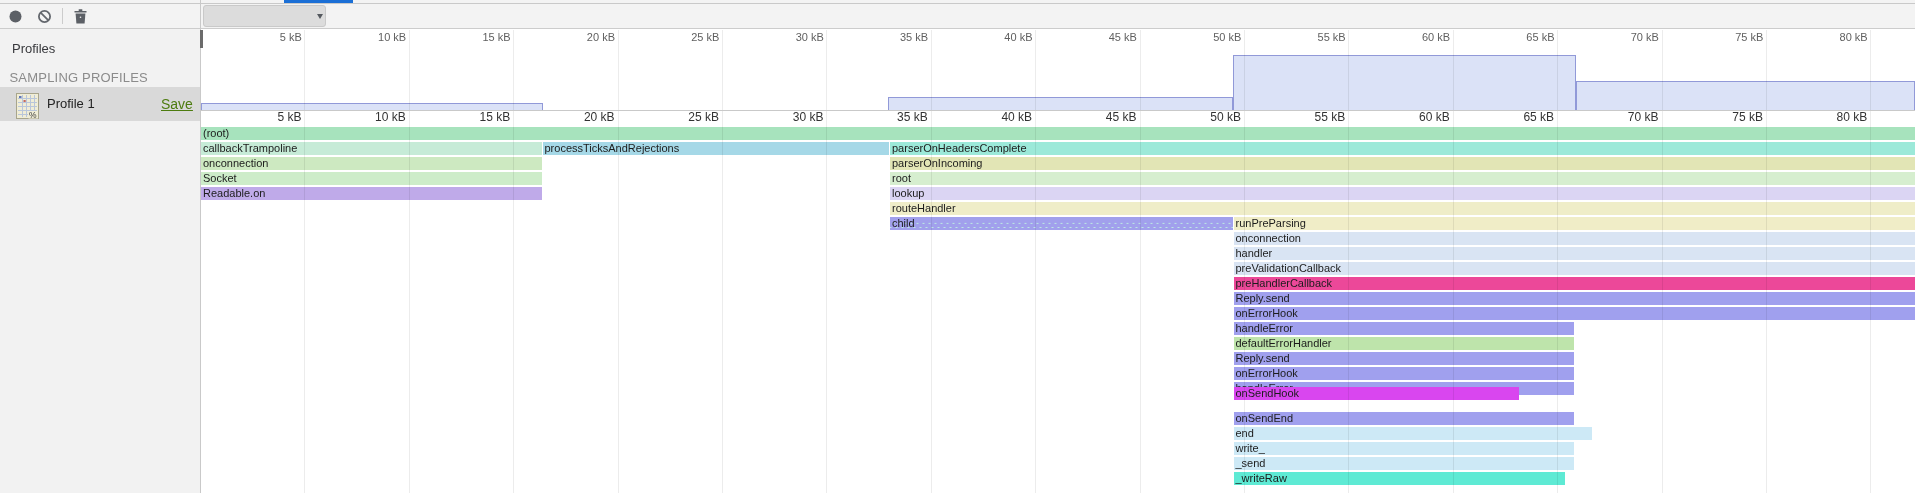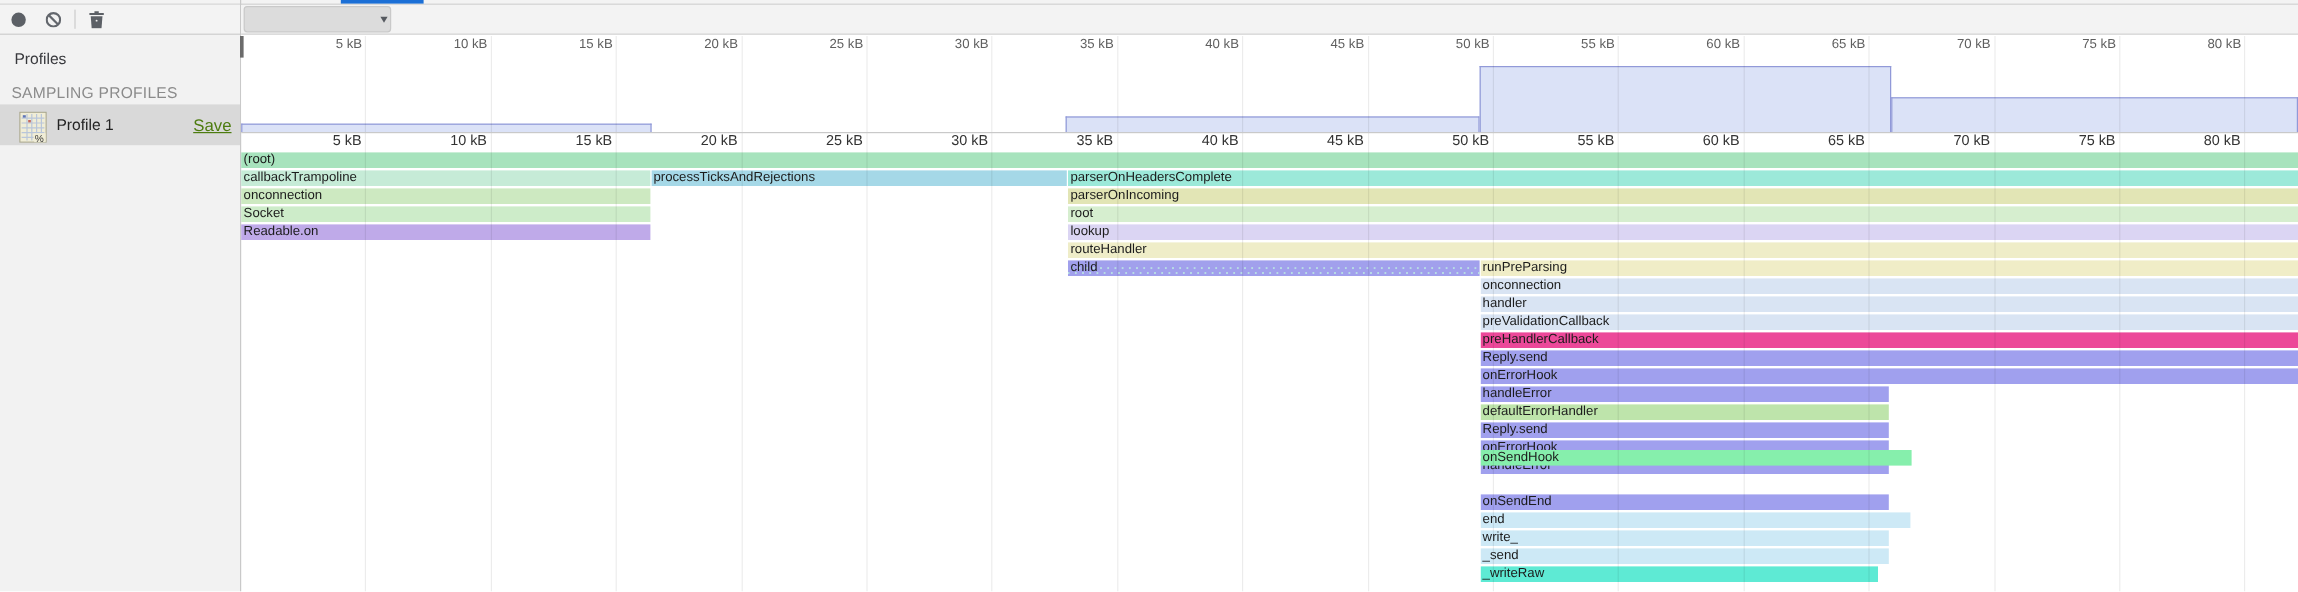--- a/index.html
+++ b/index.html
@@ -117,21 +117,21 @@
 <div class="bar" style="left:1233.5px;top:247.0px;width:690px;background-color:#d9e4f3">handler</div>
 <div class="bar" style="left:1233.5px;top:262.0px;width:681.5px;background-color:#d9e4f3">preValidationCallback</div>
 <div class="bar" style="left:1233.5px;top:277.0px;width:809px;background-color:#ec4899">preHandlerCallback</div>
 <div class="bar" style="left:1233.5px;top:292.0px;width:681.5px;background-color:#a0a0ee">Reply.send</div>
 <div class="bar" style="left:1233.5px;top:307.0px;width:681.5px;background-color:#a0a0ee">onErrorHook</div>
 <div class="bar" style="left:1233.5px;top:322.0px;width:340.5px;background-color:#a0a0ee">handleError</div>
 <div class="bar" style="left:1233.5px;top:337.0px;width:340.5px;background-color:#bee4ab">defaultErrorHandler</div>
 <div class="bar" style="left:1233.5px;top:352.0px;width:340.5px;background-color:#a0a0ee">Reply.send</div>
 <div class="bar" style="left:1233.5px;top:367.0px;width:340.5px;background-color:#a0a0ee">onErrorHook</div>
 <div class="bar" style="left:1233.5px;top:382.0px;width:340.5px;background-color:#a0a0ee">handleError</div>
-<div class="bar" style="left:1233.5px;top:375px;width:359px;background-color:#86efac">onSendHook</div>
+<div class="bar" style="left:1233.5px;top:387px;width:285px;background-color:#d946ef">onSendHook</div>
 <div class="bar" style="left:1233.5px;top:412.0px;width:340.5px;background-color:#a0a0ee">onSendEnd</div>
 <div class="bar" style="left:1233.5px;top:427.0px;width:358px;background-color:#cde9f6">end</div>
 <div class="bar" style="left:1233.5px;top:442.0px;width:340.5px;background-color:#cde9f6">write_</div>
 <div class="bar" style="left:1233.5px;top:457.0px;width:340.5px;background-color:#cde9f6">_send</div>
 <div class="bar" style="left:1233.5px;top:472.0px;width:331px;background-color:#5eead4">_writeRaw</div>
 <div class="gl" style="left:304.4px"></div>
 <div class="gl" style="left:408.8px"></div>
 <div class="gl" style="left:513.2px"></div>
 <div class="gl" style="left:617.6px"></div>
 <div class="gl" style="left:722.0px"></div>

